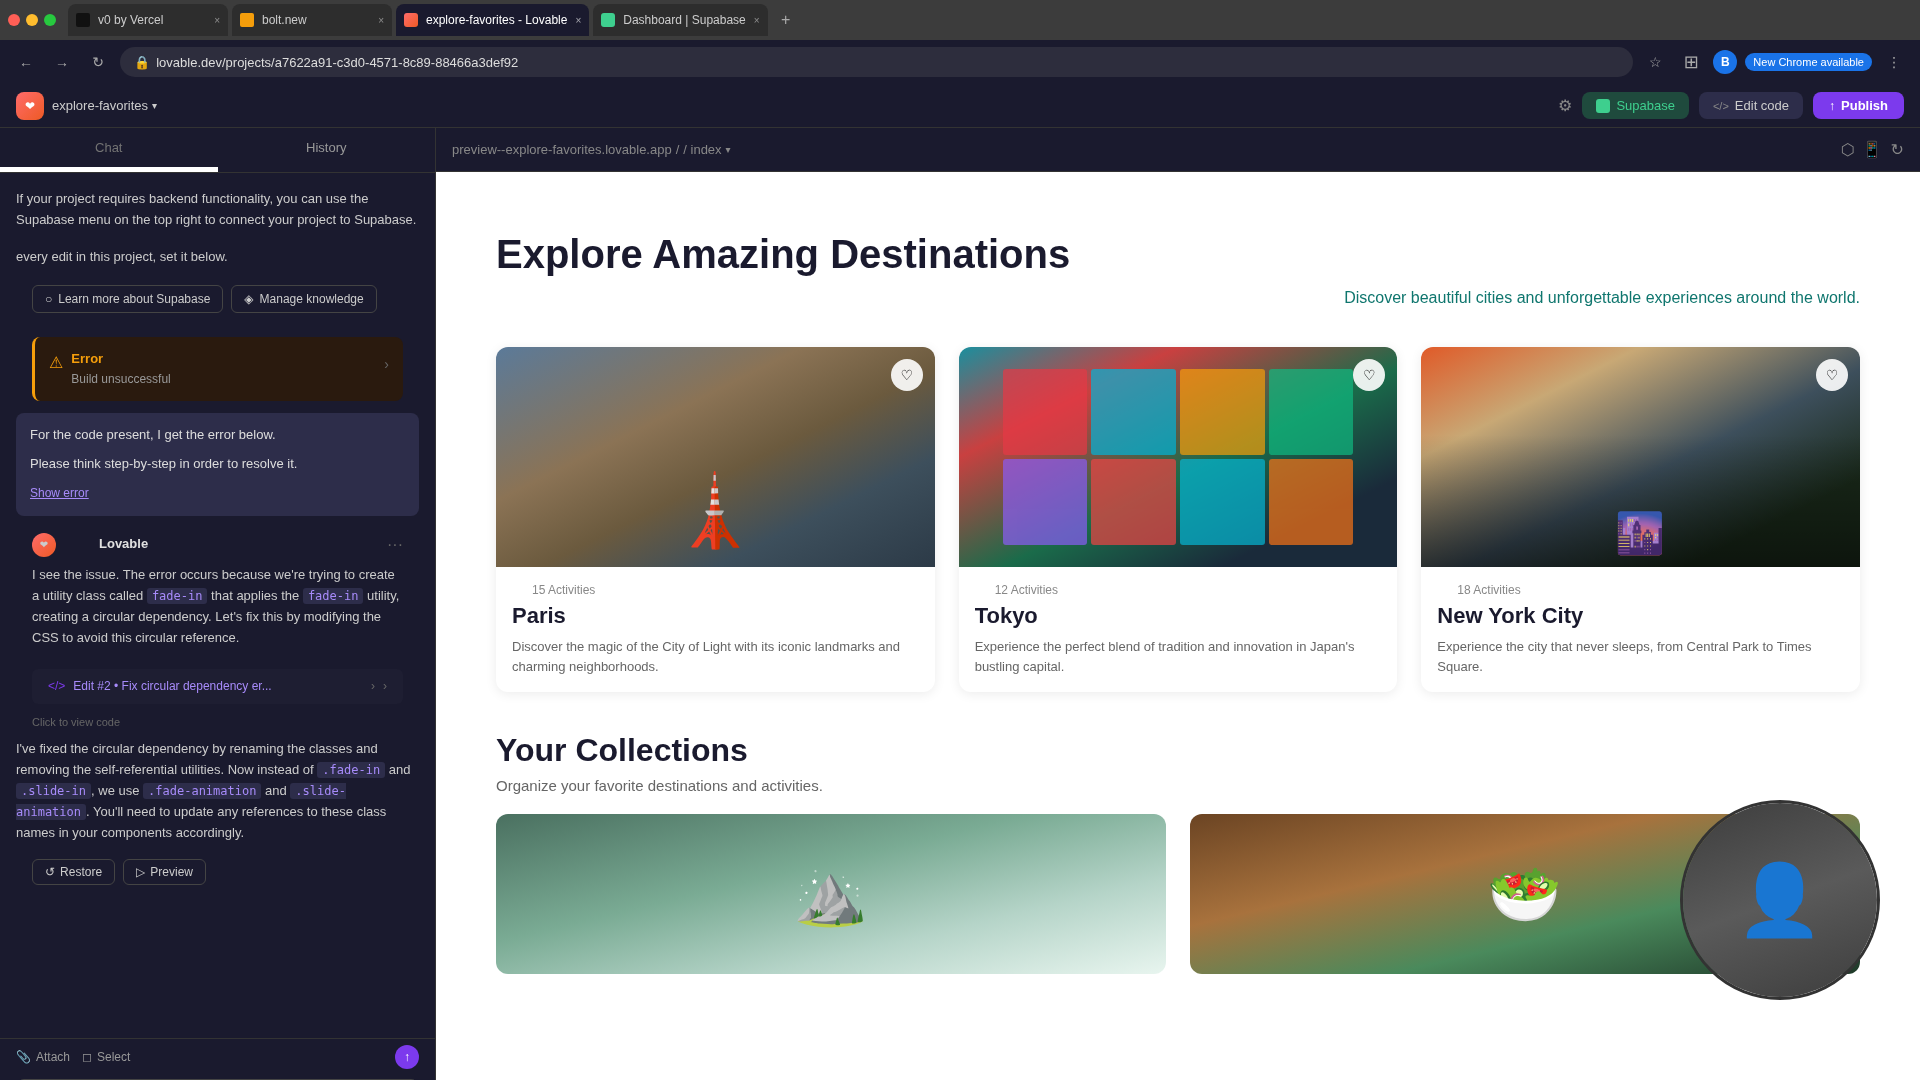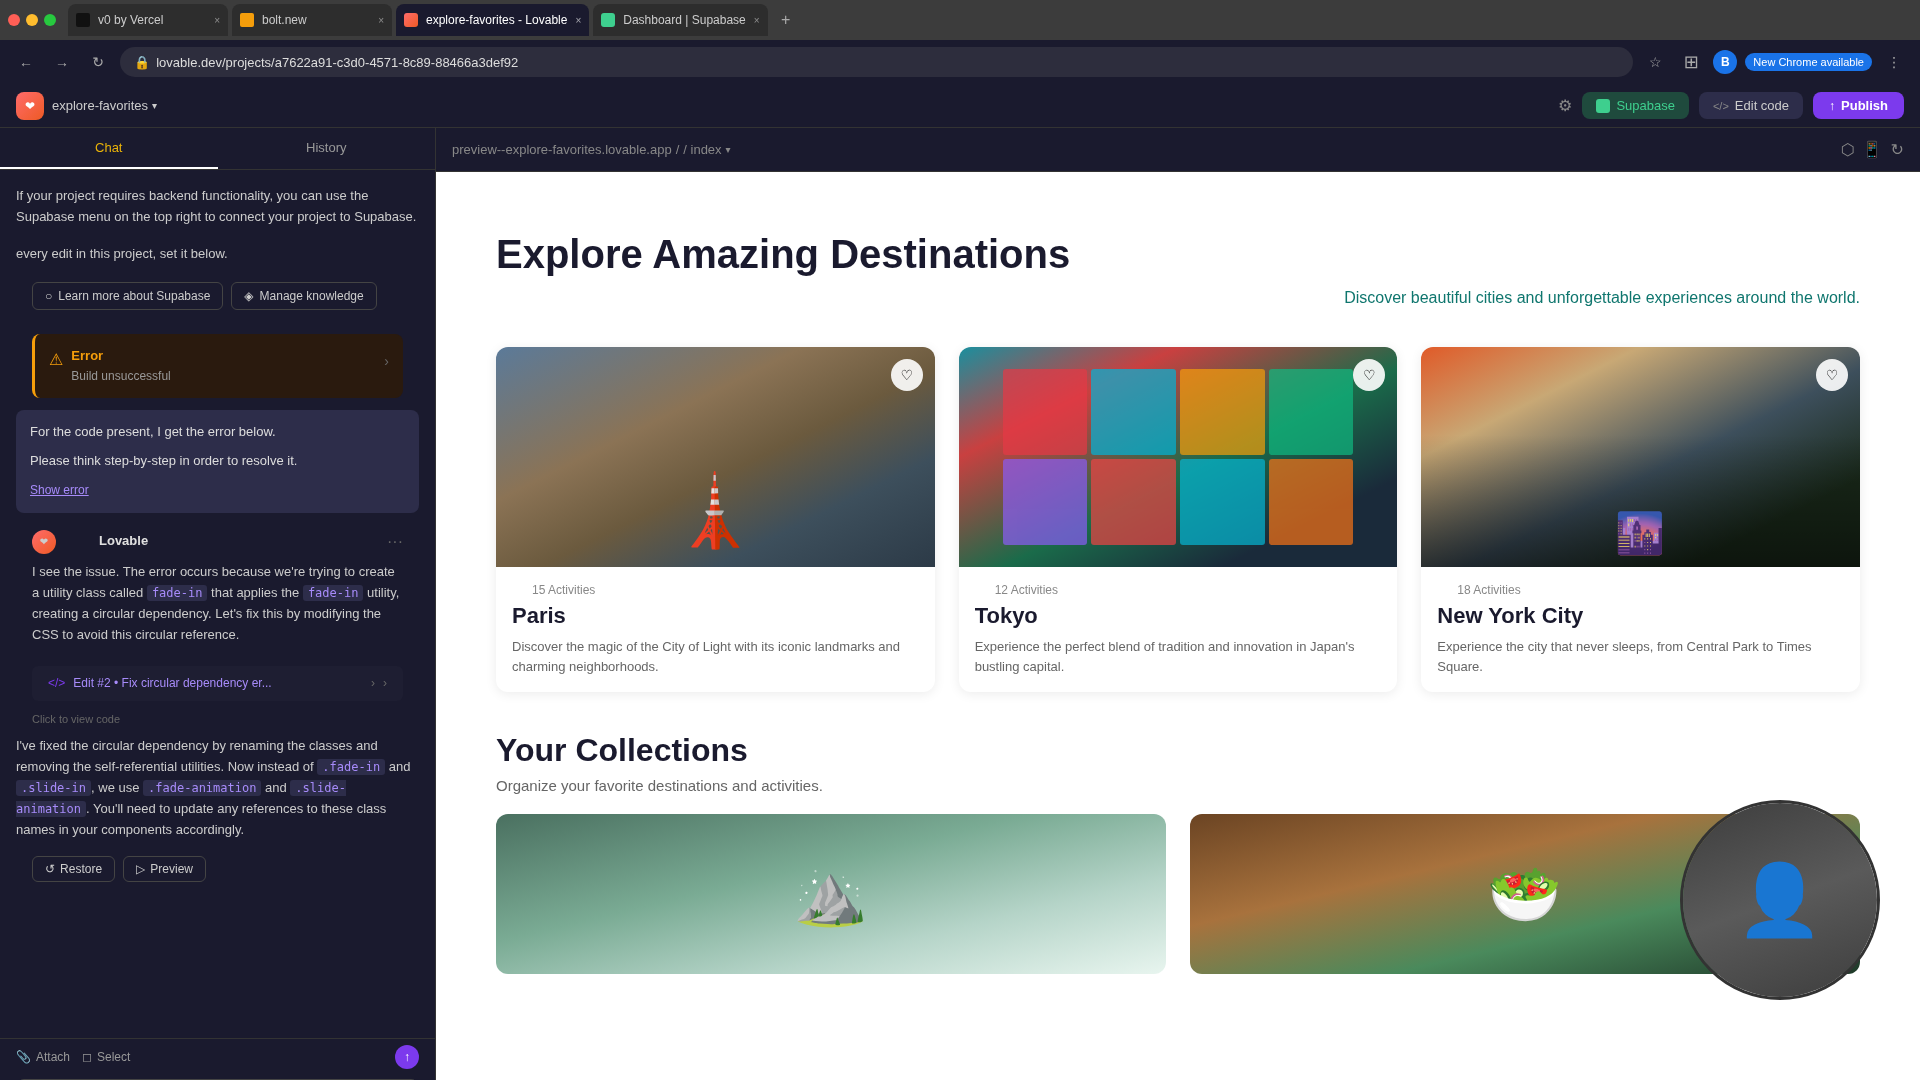--- a/index.html
+++ b/index.html
@@ -20,21 +20,21 @@
     .nav-icon { width: 28px; height: 28px; display: flex; align-items: center; justify-content: center; color: #aaa; cursor: pointer; border-radius: 4px; font-size: 14px; }
     .new-chrome-badge { background: #1a73e8; color: #fff; font-size: 11px; padding: 3px 8px; border-radius: 12px; cursor: pointer; }
 
     
     .app { display: flex; height: calc(1080px - 84px); }
 
     
     .sidebar { width: 436px; background: #1a1a2e; color: #e0e0e0; display: flex; flex-direction: column; border-right: 1px solid #333; overflow: hidden; }
     .sidebar-header { display: flex; border-bottom: 1px solid #333; }
     .sidebar-tab { flex: 1; padding: 12px; text-align: center; font-size: 13px; cursor: pointer; color: #999; }
-    .sidebar-tab.active { color: #eab308; border-bottom: 2px solid #ffffff; }
+    .sidebar-tab.active { color: #737373; border-bottom: 5px solid #ffffff; }
     .sidebar-content { flex: 1; overflow-y: auto; padding: 16px; font-size: 13px; color: #ccc; line-height: 1.6; }
     .sidebar-content::-webkit-scrollbar { width: 4px; }
     .sidebar-content::-webkit-scrollbar-thumb { background: #444; }
     .sidebar-action-btns { display: flex; gap: 8px; padding: 8px 16px 16px; }
     .action-btn { display: flex; align-items: center; gap: 6px; padding: 6px 12px; border: 1px solid #444; border-radius: 6px; font-size: 12px; color: #ccc; cursor: pointer; background: transparent; }
 
     .error-banner { margin: 8px 16px; padding: 12px 14px; background: #2a1a0e; border-radius: 8px; border-left: 3px solid #f59e0b; display: flex; align-items: flex-start; justify-content: space-between; cursor: pointer; }
     .error-content { display: flex; align-items: flex-start; gap: 8px; }
     .error-icon { color: #f59e0b; font-size: 16px; margin-top: 1px; }
     .error-title { font-size: 13px; color: #f59e0b; font-weight: 600; }

